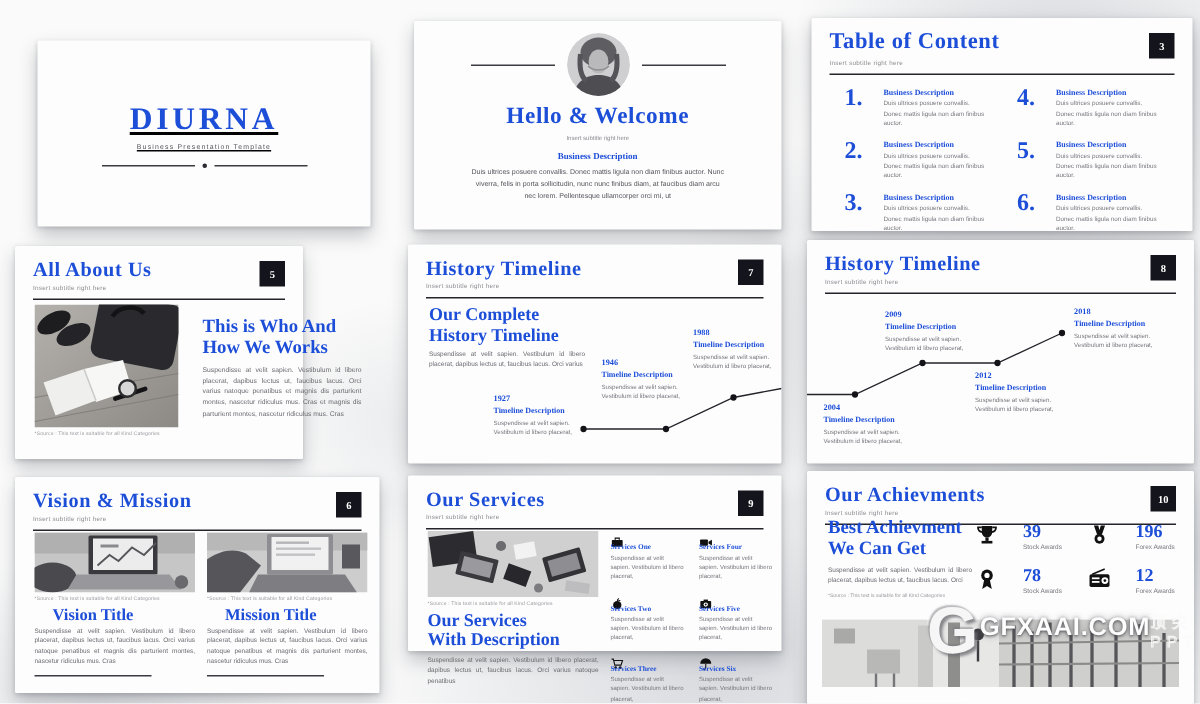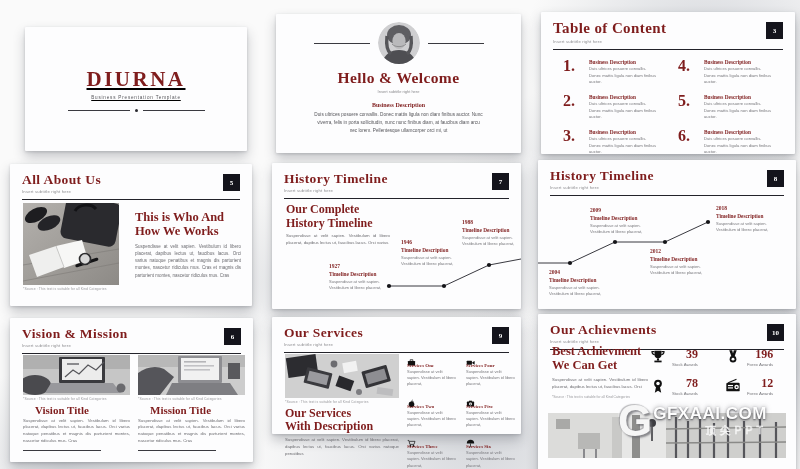--- a/index.html
+++ b/index.html
@@ -13,28 +13,28 @@
       radial-gradient(300px 220px at 80% 48%, rgba(150,156,168,.30), transparent 70%),
       radial-gradient(340px 200px at 60% 96%, rgba(150,156,168,.34), transparent 70%),
       radial-gradient(220px 160px at 99% 78%, rgba(150,156,168,.30), transparent 70%),
       radial-gradient(200px 140px at 8% 99%, rgba(150,156,168,.25), transparent 70%),
       radial-gradient(160px 120px at 35% 60%, rgba(150,156,168,.16), transparent 70%);
   }
   .slide{
     position:absolute; background:#fdfdfe; border-radius:1px;
     box-shadow:0 6px 12px rgba(40,44,55,.25), 0 1px 3px rgba(40,44,55,.18);
   }
-  .t-serif{ font-family:"Liberation Serif","DejaVu Serif",serif; font-weight:bold; color:#7f1d1d; }
+  .t-serif{ font-family:"Liberation Serif","DejaVu Serif",serif; font-weight:bold; color:#1d4ed8; }
   .ml{ white-space:pre-line; }
 
   
   #s-cover    { left:25px;  top:27px;  width:222px; height:124px;text-decoration:underline; }
   #s-welcome  { left:276px; top:14px;  width:245px; height:139px; }
   #s-toc      { left:541px; top:12px;  width:254px; height:142px; }
-  #s-about    { left:10px;  top:164px; width:242px; height:142px; }
+  #s-about    { left:10px;  top:164px; width:192px; height:142px; }
   #s-history1 { left:272px; top:163px; width:249px; height:146px; }
   #s-history2 { left:538px; top:160px; width:258px; height:149px; }
   #s-vision   { left:10px;  top:318px; width:243px; height:144px; }
   #s-services { left:272px; top:317px; width:249px; height:117px; }
   #s-achieve  { left:538px; top:314px; width:258px; height:183px; }
 
   
   .sh{ position:relative; margin:9px 12px 0 12px; padding-bottom:5px; border-bottom:1px solid #23232a; }
   .sh-title{ font-size:13.5px; letter-spacing:.4px; line-height:1.05; }
   .sh-sub{ font-size:4.2px; color:#8a8a8e; margin-top:2px; letter-spacing:.2px; }
@@ -106,34 +106,34 @@
   .sv-item .ic{ height:9px; }
   .sv-label{ font-size:4.9px; margin-top:1px; }
   .sv-text{ font-size:4px; line-height:1.55; color:#77777c; margin-top:1px; }
 
   
   .ac-left{ position:absolute; left:14px; top:30px; width:96px; }
   .ac-heading{ font-size:12.5px; line-height:1.15; }
   .ac-body{ font-size:4.3px; line-height:1.6; color:#6b6b70; text-align:justify; margin-top:4px; }
   .ac-caption{ font-size:3.4px; color:#9a9a9e; margin-top:4px; }
   .ac-stats{ position:absolute; left:112px; top:34px; width:140px; display:grid; grid-template-columns:1fr 1fr; column-gap:10px; row-gap:10px; }
-  .stat{ display:flex; gap:6px; align-items:flex-start;text-align:right; }
+  .stat{ display:flex; gap:16px; align-items:flex-start; }
   .stat .ic{ width:16px; height:16px; flex:0 0 auto; margin-top:1px; }
   .stat-val{ font-size:12px; line-height:1; }
   .stat-label{ font-size:4.3px; color:#77777c; margin-top:2px; }
   .ac-photo{ position:absolute; left:10px; top:99px; width:238px; height:45px; }
   .ph{ display:block; }
 
   
   #watermark{ position:absolute; left:618px; top:399px; display:flex; align-items:center; gap:1px; pointer-events:none; }
   .wm-g{
     font-size:44px; font-weight:bold; line-height:1; color:#f6f6f6;
     text-shadow:2px 2px 2px rgba(110,110,115,.8), -1px -1px 1px rgba(120,120,125,.5);
   }
-  .wm-col{ display:flex; flex-direction:column;text-align:right; }
+  .wm-col{ display:flex; flex-direction:row; }
   .wm-site{
     font-size:17px; font-weight:bold; letter-spacing:.5px; color:#fdfdfd;
     text-shadow:0 1px 2px rgba(70,70,75,.9), 0 0 5px rgba(90,90,95,.6);
   }
   .wm-tagline{
     font-size:10.5px; letter-spacing:4px; color:rgba(255,255,255,.22);
     -webkit-text-stroke:.7px rgba(250,250,250,.85); margin-top:0;
   }
 </style>
 </head>

